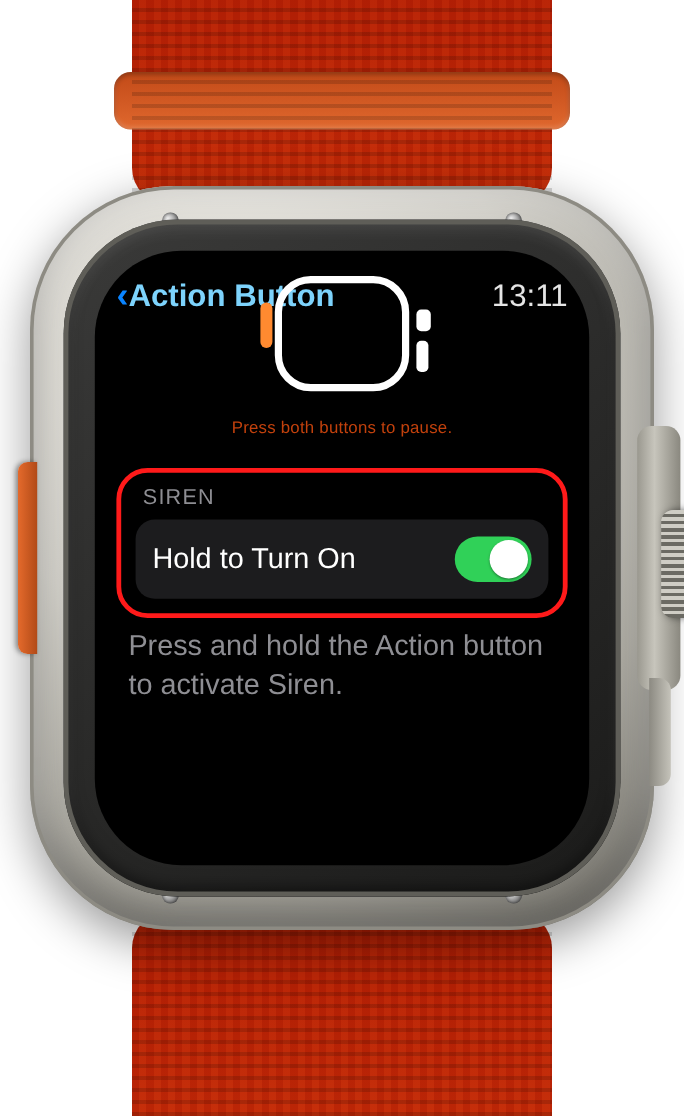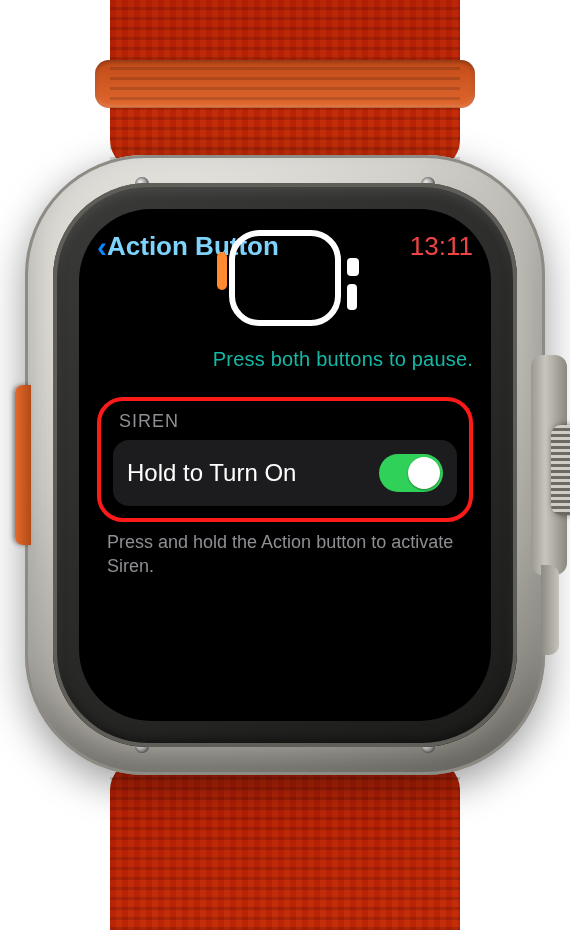--- a/index.html
+++ b/index.html
@@ -98,21 +98,21 @@
     }
 
     .status{
       display:flex; align-items:center; gap:4px;
       font-size:26px; font-weight:600;
       margin-bottom:6px;
     }
     .chevron{ color:#0a84ff; font-size:30px; line-height:1; margin-right:-4px;}
     .back-label{ color:#7dd3fc; flex:0 0 auto;}
     .spacer{ flex:1; }
-    .time{ color:#ef4444; font-weight:500;}
+    .time{ color:#e5e5e5; font-weight:500;}
 
     .watch-outline{
       margin:0 auto; width:160px; height:70px; position:relative;
     }
     .watch-outline .body{
       position:absolute; left:24px; top:-38px; width:112px; height:96px;
       border:6px solid #fff; border-radius:30px;
     }
     .watch-outline .abtn{
       position:absolute; left:12px; top:-16px; width:10px; height:38px;
@@ -121,21 +121,21 @@
     .watch-outline .cr{
       position:absolute; right:6px; top:-10px; width:12px; height:18px;
       border-radius:4px; background:#fff;
     }
     .watch-outline .sb{
       position:absolute; right:8px; top:16px; width:10px; height:26px;
       border-radius:4px; background:#fff;
     }
 
     .hint{
-      text-align:right; color:#14b8a6; font-size:20px;
+      text-align:center; color:#c2410c; font-size:14px;
       margin:10px 0 26px; letter-spacing:.2px;
     }
 
     .section{
       border:4px solid #ff1a1a; border-radius:26px;
       padding:10px 12px 12px; margin-bottom:8px;
     }
     .section-header{
       color:#8e8e93; font-size:18px; letter-spacing:1px;
       padding:0 6px 8px;
@@ -151,21 +151,21 @@
       width:64px; height:38px; border-radius:20px; position:relative;
       background:#30d158; flex:0 0 auto;
     }
     .toggle .knob{
       position:absolute; right:3px; top:3px; width:32px; height:32px;
       border-radius:50%; background:#fff;
       box-shadow:0 1px 2px rgba(0,0,0,.4);
     }
 
     .footer-text{
-      color:#8e8e93; font-size:18px; line-height:1.35;
+      color:#8e8e93; font-size:24px; line-height:1.35;
       padding:0 10px;
     }
   </style>
 </head>
 <body>
 
 <div class="band-top">
   <div class="loop"></div>
 </div>
 <div class="band-bot"></div>

